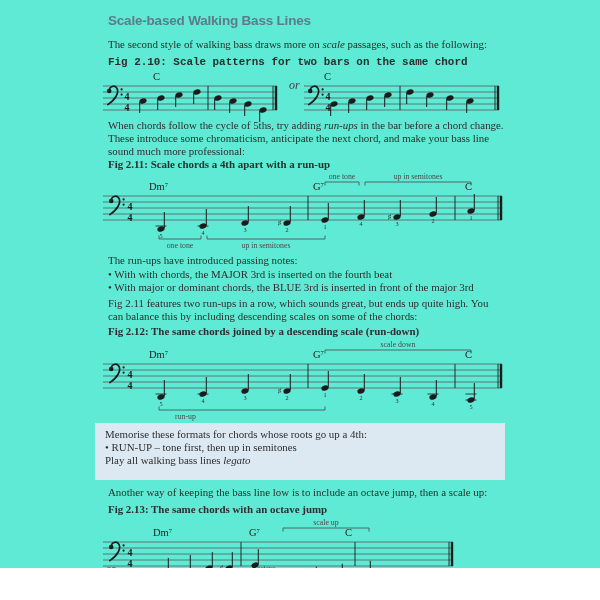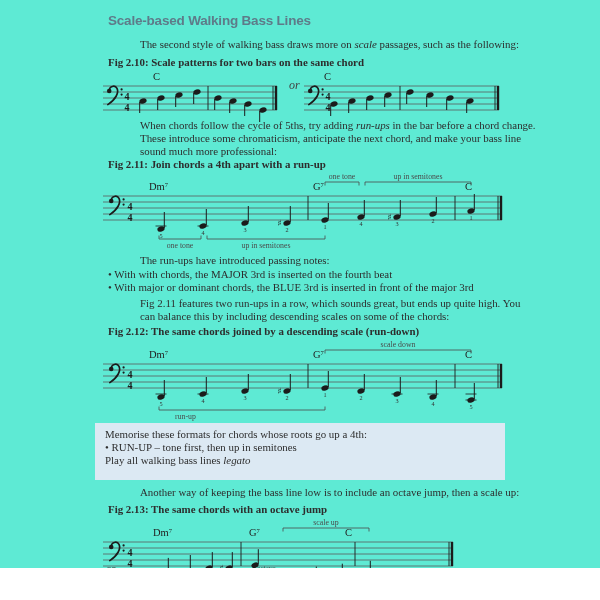--- a/index.html
+++ b/index.html
@@ -1,41 +1,41 @@
 <!DOCTYPE html>
 <html><head>
 <meta charset="utf-8">
 <style>
   html,body{margin:0;padding:0;}
   .page{position:relative;width:600px;height:568px;background:#5eead4;overflow:hidden;
         font-family:"Liberation Serif",serif;color:#2d2d2d;}
   .abs{position:absolute;}
   .title{font-family:"Liberation Sans",sans-serif;font-weight:700;font-size:13.5px;
          letter-spacing:-0.2px;color:#5e7b89;}
-  .para{font-size:10.9px;line-height:13.2px;width:398px;margin-left:32px;}
+  .para{font-size:10.9px;line-height:13.2px;width:398px;}
   .caption{font-size:10.9px;font-weight:700;}
   .bullet{font-size:10.9px;line-height:13px;width:398px;}
   .infobox{width:390px;padding:5px 10px 14px 10px;}
   .infobox .line{font-size:10.9px;line-height:12.8px;}
   .or-label{font-style:italic;font-size:12px;color:#444;}
   .pagenum{font-size:10.5px;color:#333;}
   .fig-row{display:flex;align-items:flex-start;}
   i{font-style:italic;}
   svg{display:block;overflow:visible;}
 </style>
 </head>
 <body>
 
 <div class="page">
 
   <div class="abs title" style="left:108px;top:13px;">Scale-based Walking Bass Lines</div>
 
   <div class="abs para" style="left:108px;top:38px;"><span>The second style of walking bass draws more on </span><i>scale</i><span> passages, such as the following:</span></div>
 
-  <div class="abs caption" style="left:108px;top:56px;">Fig 2.10: Scale patterns for two bars on the same chord</div>
+  <div class="abs caption" style="left:108px;top:56px;font-family:Liberation Mono, monospace;">Fig 2.10: Scale patterns for two bars on the same chord</div>
 
   <div class="abs fig-row" style="left:103px;top:72px;">
     <div>
         <svg width="180" height="54" viewBox="0 0 180 54">
           <line x1="0" y1="14" x2="174" y2="14" stroke="#5a5a5a" stroke-width="0.8"></line>
           <line x1="0" y1="20" x2="174" y2="20" stroke="#5a5a5a" stroke-width="0.8"></line>
           <line x1="0" y1="26" x2="174" y2="26" stroke="#5a5a5a" stroke-width="0.8"></line>
           <line x1="0" y1="32" x2="174" y2="32" stroke="#5a5a5a" stroke-width="0.8"></line>
           <line x1="0" y1="38" x2="174" y2="38" stroke="#5a5a5a" stroke-width="0.8"></line>
           <line x1="105" y1="14" x2="105" y2="38" stroke="#1b1b1b" stroke-width="0.9"></line>
@@ -101,21 +101,21 @@
           <ellipse cx="146" cy="26" rx="3.7" ry="2.6" fill="#1b1b1b" transform="rotate(-18 146 26)"></ellipse>
           <line x1="142.7" y1="27" x2="142.7" y2="38" stroke="#1b1b1b" stroke-width="1"></line>
           <ellipse cx="166" cy="29" rx="3.7" ry="2.6" fill="#1b1b1b" transform="rotate(-18 166 29)"></ellipse>
           <line x1="162.7" y1="30" x2="162.7" y2="41" stroke="#1b1b1b" stroke-width="1"></line>
         </svg>
       </div>
   </div>
 
   <div class="abs para" style="left:108px;top:119px;"><span>When chords follow the cycle of 5ths, try adding </span><i>run-ups</i><span> in the bar before a chord change. These introduce some chromaticism, anticipate the next chord, and make your bass line sound much more professional:</span></div>
 
-  <div class="abs caption" style="left:108px;top:158px;">Fig 2.11: Join chords a 4th apart with a run-up</div>
+  <div class="abs caption" style="left:108px;top:158px;">Fig 2.11: Scale chords a 4th apart with a run-up</div>
 
   <div class="abs" style="left:103px;top:164px;">
       <svg width="405" height="90" viewBox="0 0 405 90">
         <line x1="0" y1="32" x2="399" y2="32" stroke="#5a5a5a" stroke-width="0.8"></line>
         <line x1="0" y1="38" x2="399" y2="38" stroke="#5a5a5a" stroke-width="0.8"></line>
         <line x1="0" y1="44" x2="399" y2="44" stroke="#5a5a5a" stroke-width="0.8"></line>
         <line x1="0" y1="50" x2="399" y2="50" stroke="#5a5a5a" stroke-width="0.8"></line>
         <line x1="0" y1="56" x2="399" y2="56" stroke="#5a5a5a" stroke-width="0.8"></line>
         <line x1="205" y1="32" x2="205" y2="56" stroke="#1b1b1b" stroke-width="0.9"></line>
         <line x1="352" y1="32" x2="352" y2="56" stroke="#1b1b1b" stroke-width="0.9"></line>

